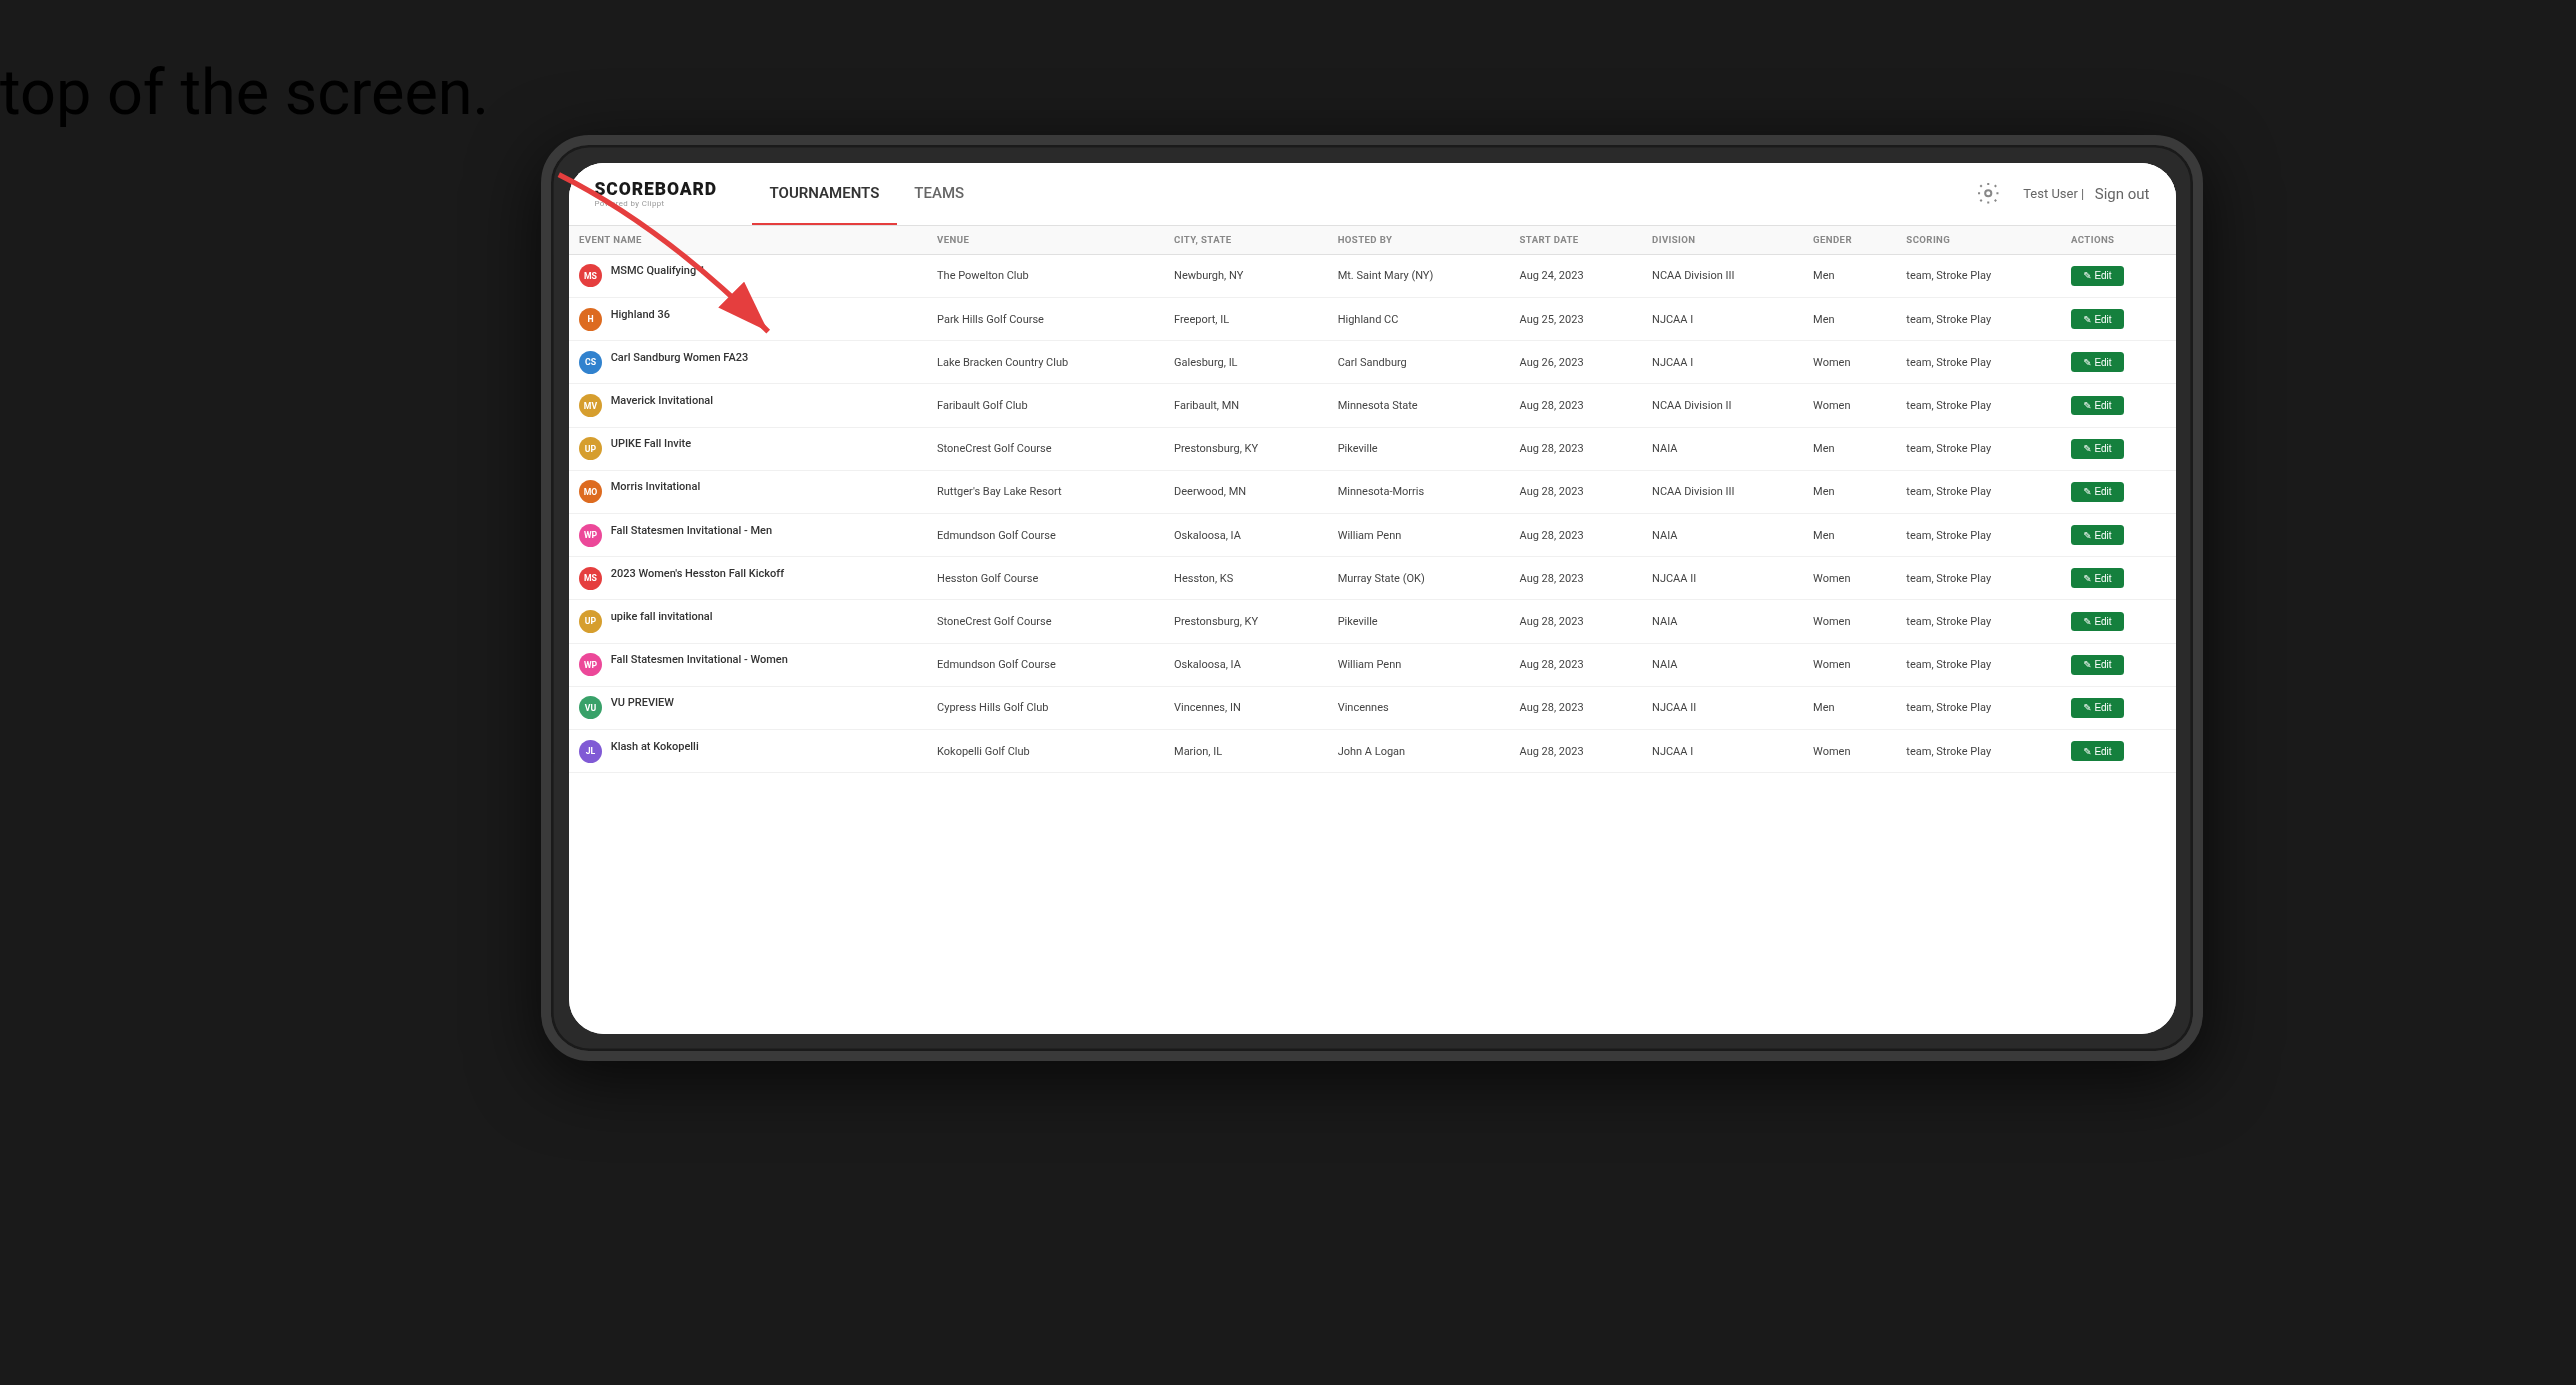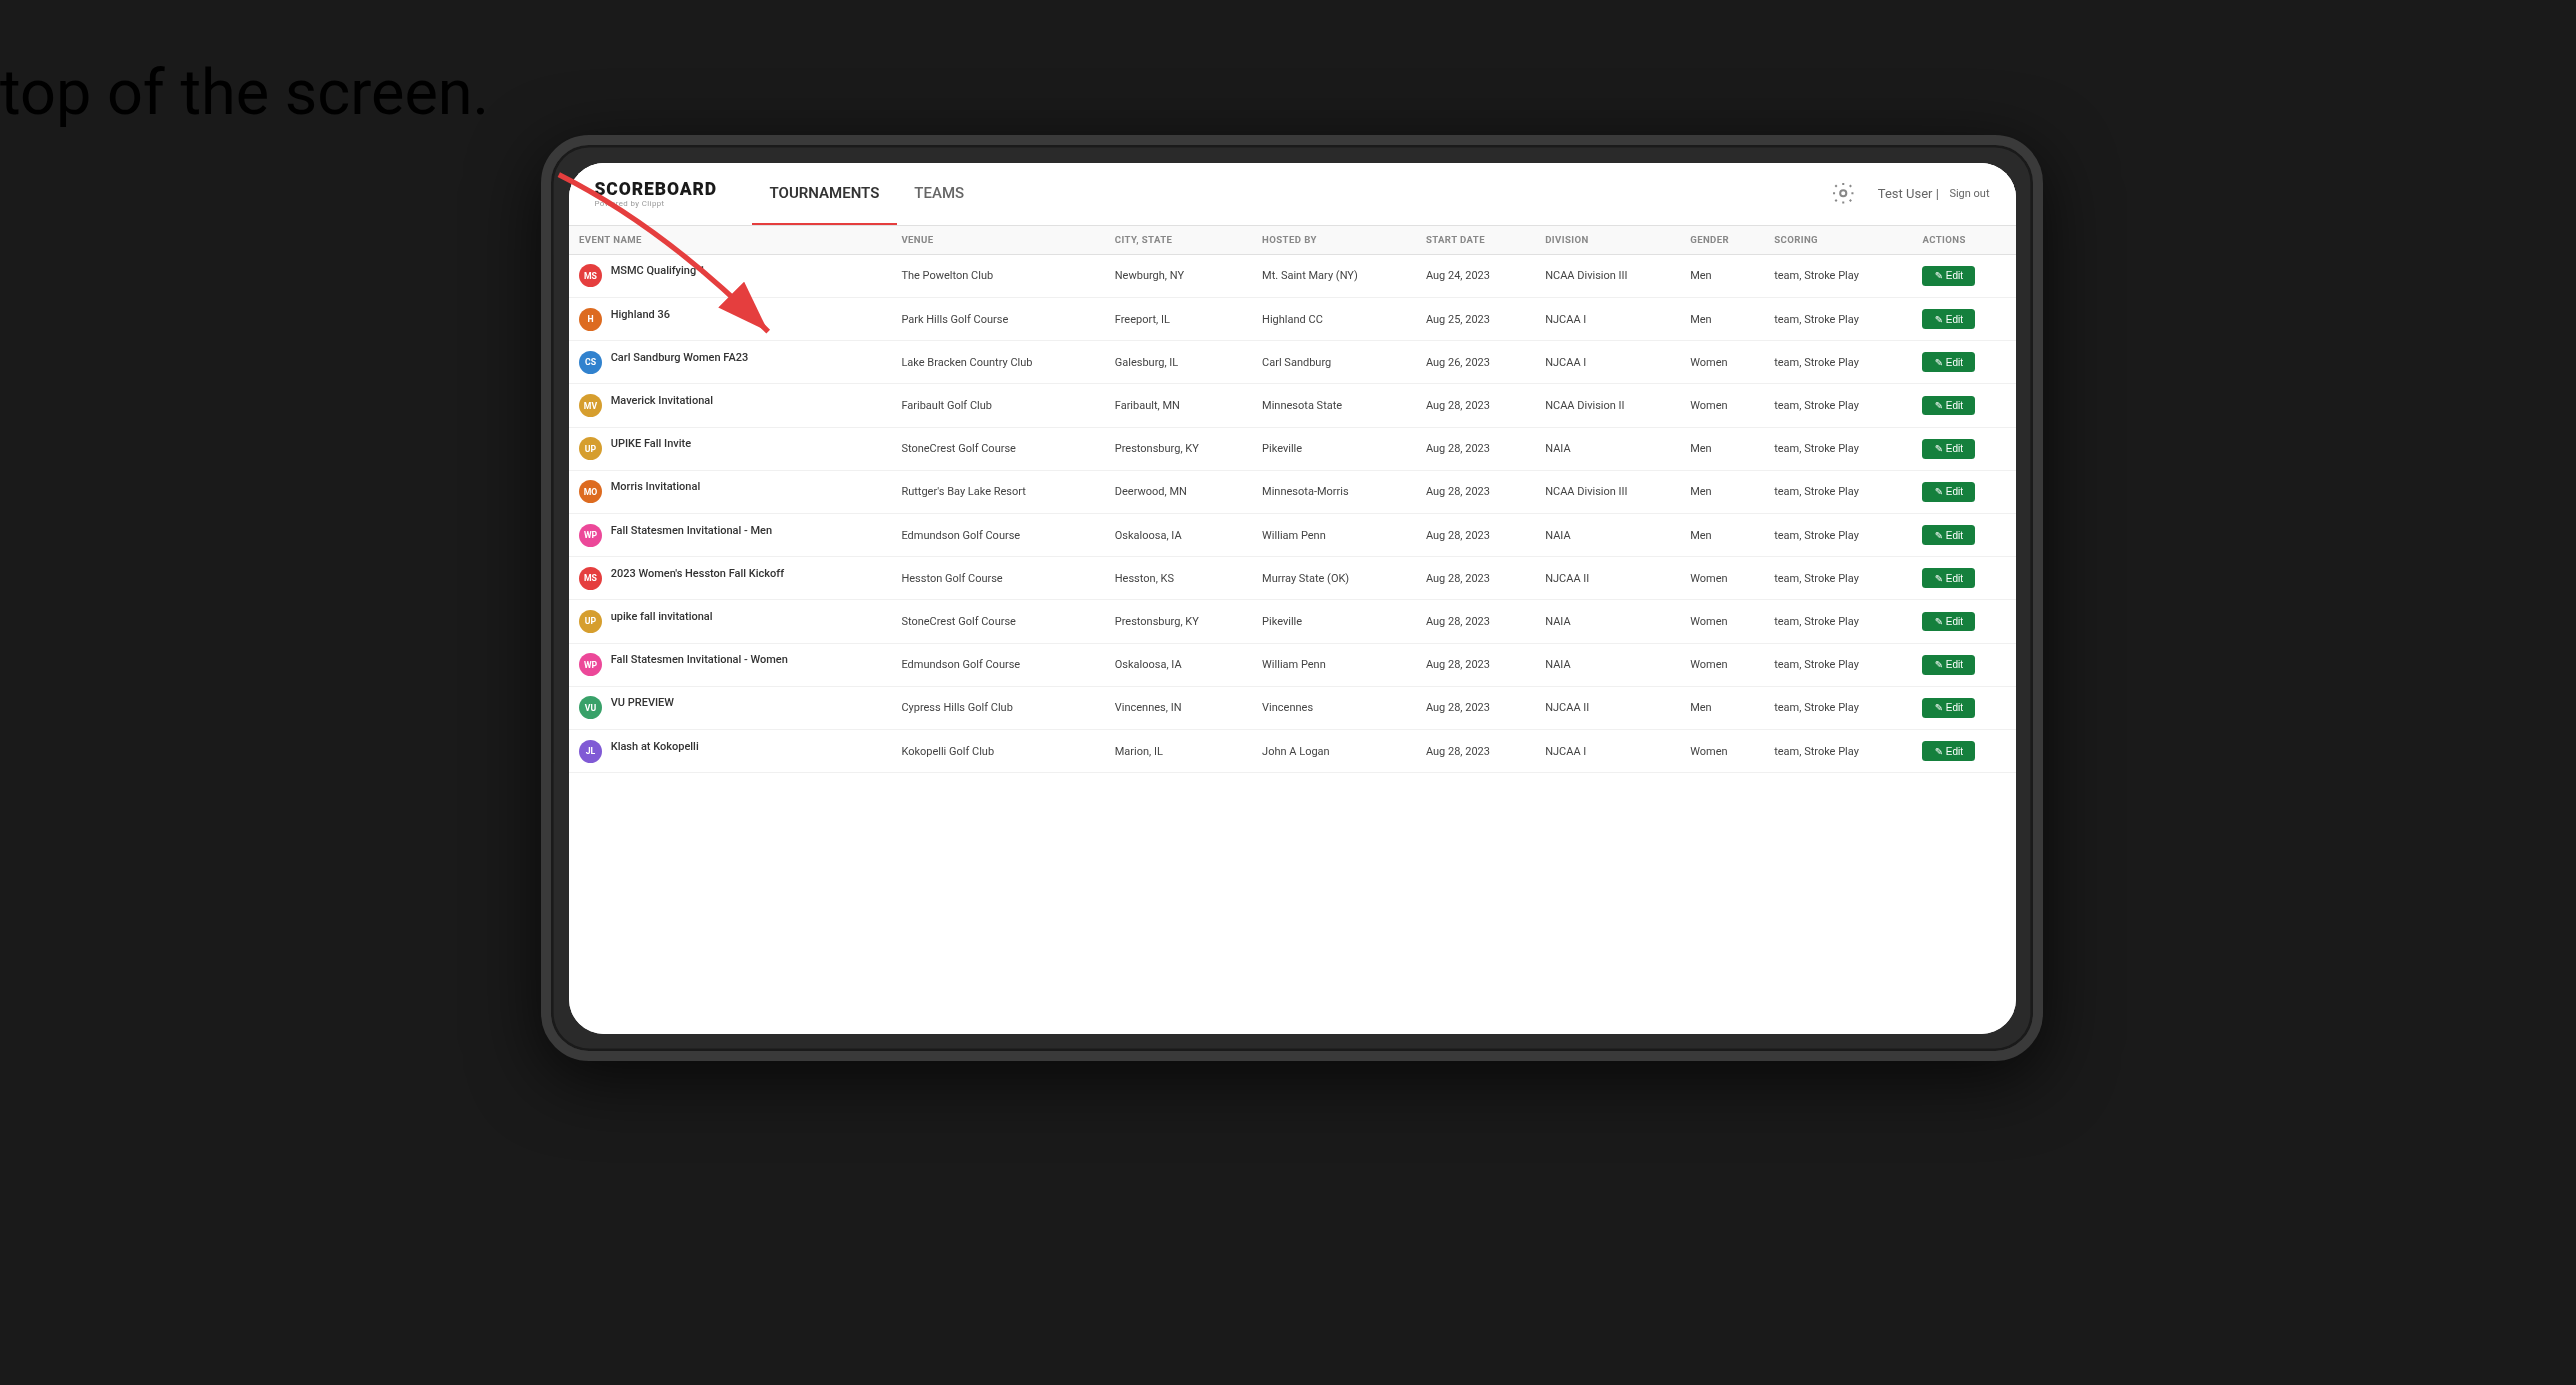--- a/index.html
+++ b/index.html
@@ -25,21 +25,21 @@
     }
     .instruction-text strong {
       font-weight: 900;
     }
 
     
     .tablet-frame {
       position: absolute;
       top: 135px;
       left: 541px;
-      width: 1502px;
+      width: 1662px;
       height: 926px;
       background: #2a2a2a;
       border-radius: 48px;
       border: 10.5px solid #3a3a3a;
       box-shadow: 0 17.5px 70px rgba(0,0,0,0.7), inset 0 0 0 2.6px #1a1a1a;
       overflow: hidden;
     }
 
     .tablet-screen {
       position: absolute;
@@ -132,21 +132,21 @@
       cursor: pointer;
     }
 
     .nav-user-text {
       font-size: 13px;
       color: #666;
       margin-left: 12px;
     }
 
     .sign-out-link {
-      font-size: 11px;
+      font-size: 15px;
       color: #666;
       cursor: pointer;
     }
 
     
     .toolbar {
       background: #fff;
       padding: 15.7px 26px;
       display: flex;
       align-items: center;

